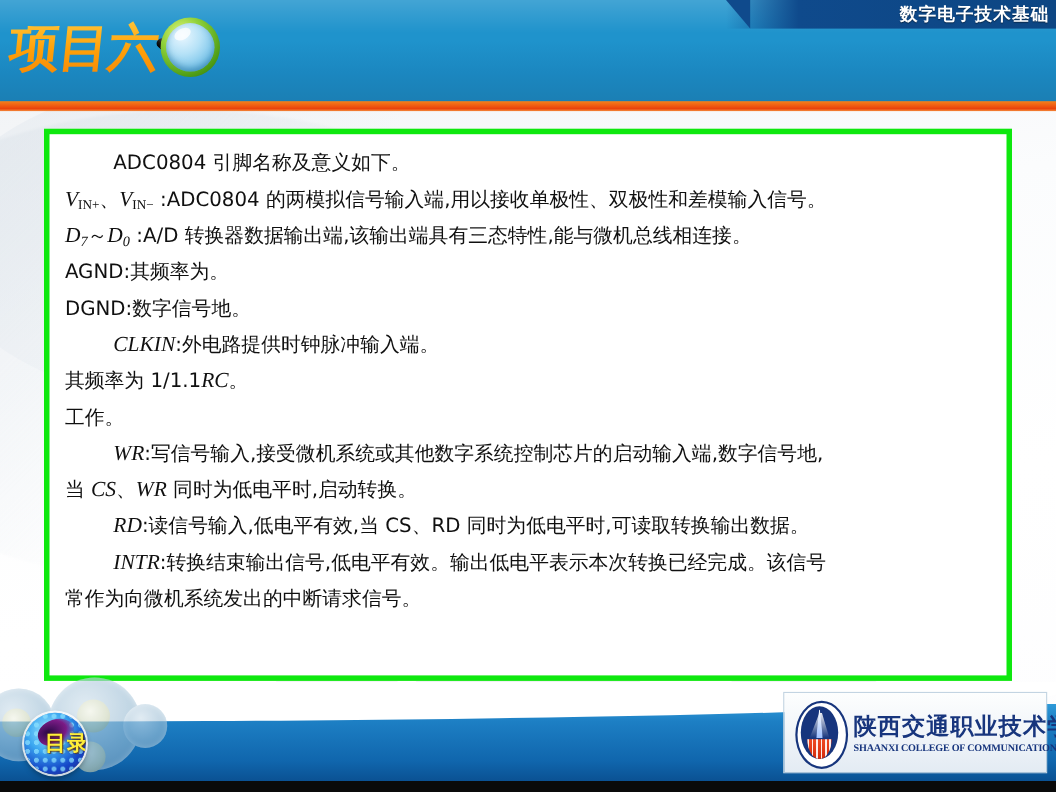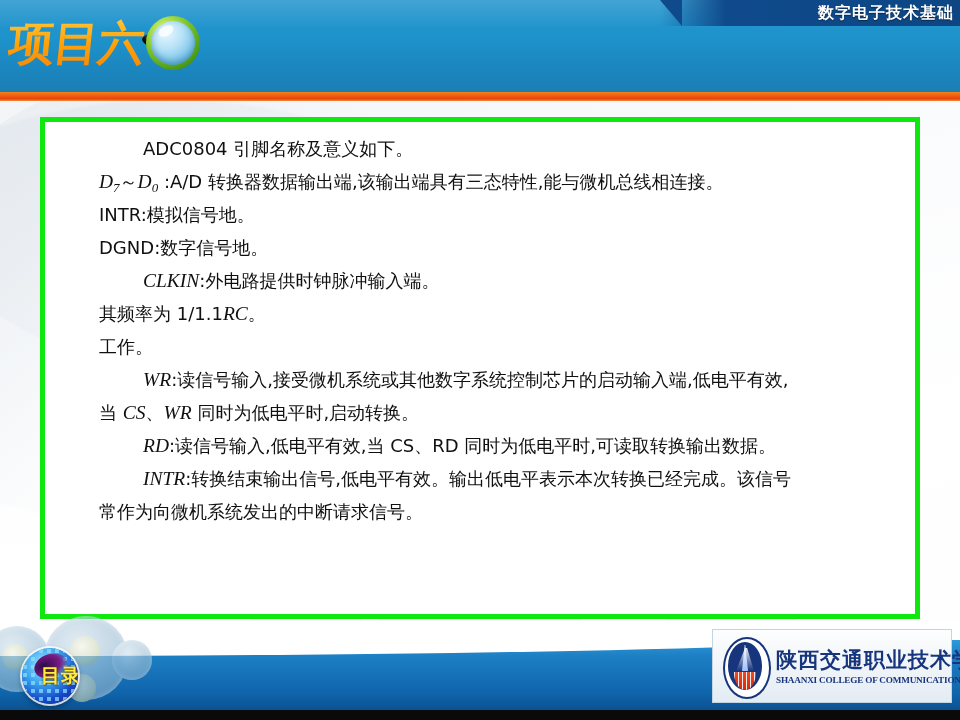--- a/index.html
+++ b/index.html
@@ -83,21 +83,21 @@
   .orange-bar{position:absolute;left:0;top:92px;width:960px;height:9px;
     background:linear-gradient(180deg,#f2811c 0%,#ef5b12 45%,#e8430b 75%,#f58a3a 100%);}
   .orange-bar-top{position:absolute;left:0;top:91px;width:960px;height:2px;background:#1b7fb4;}
 
   
   .frame{position:absolute;left:40px;top:117px;width:880px;height:502px;
     border:5px solid #0ee80e;background:#ffffff;box-sizing:border-box;}
   .body-text{position:absolute;left:14px;top:10px;width:838px;
     font-family:"Liberation Serif","DejaVu Serif",serif;
     font-size:19.5px;color:#101010;}
-  .ln{height:33px;line-height:33px;white-space:nowrap;margin-left:40px;}
+  .ln{height:33px;line-height:33px;white-space:nowrap;}
   .ind{padding-left:44px;}
   .just{display:flex;justify-content:space-between;}
   .just > span{display:inline-block;}
   .it{font-style:italic;font-family:"Liberation Serif","DejaVu Serif",serif;}
   .sub{font-size:12px;vertical-align:-3px;letter-spacing:0;}
   .subsc{font-size:13px;vertical-align:-4px;font-style:italic;}
   .cn{font-family:"DejaVu Sans","Liberation Sans",sans-serif;font-size:18px;}
 
   
   .footer-band{position:absolute;left:0;top:640px;width:960px;height:72px;
@@ -194,27 +194,30 @@
   <div class="orange-bar-top"></div>
   <div class="orange-bar"></div>
 
   <div class="frame">
     <div class="body-text">
 
       <div class="ln ind">
         <span class="cn">ADC0804 引脚名称及意义如下。</span>
       </div>
 
+      <div class="ln just">
+        <span><span class="it">V</span><span class="sub">IN+</span><span class="cn">、</span><span class="it">V</span><span class="sub">IN−</span><span class="cn"> :ADC0804 的两模拟信号输入端,用以接收单极性、双极性和差模输入信号。</span></span>
+      </div>
 
       <div class="ln just">
         <span><span class="it">D</span><span class="subsc">7</span><span class="cn">～</span><span class="it">D</span><span class="subsc">0</span><span class="cn"> :A/D 转换器数据输出端,该输出端具有三态特性,能与微机总线相连接。</span></span>
       </div>
 
       <div class="ln">
-        <span class="cn">INTR:模拟信号地。</span>
+        <span class="cn">AGND:其频率为。</span>
       </div>
 
       <div class="ln">
         <span class="cn">DGND:数字信号地。</span>
       </div>
 
       <div class="ln ind">
         <span><span class="it">CLKIN</span><span class="cn">:外电路提供时钟脉冲输入端。</span></span>
       </div>
 
@@ -222,21 +225,21 @@
       <div class="ln">
         <span><span class="cn">其频率为 1/1.1</span><span class="it">RC</span><span class="cn">。</span></span>
       </div>
 
 
       <div class="ln">
         <span class="cn">工作。</span>
       </div>
 
       <div class="ln just ind">
-        <span><span class="it">WR</span><span class="cn">:读信号输入,接受微机系统或其他数字系统控制芯片的启动输入端,低电平有效,</span></span>
+        <span><span class="it">WR</span><span class="cn">:写信号输入,接受微机系统或其他数字系统控制芯片的启动输入端,数字信号地,</span></span>
       </div>
 
       <div class="ln">
         <span><span class="cn">当 </span><span class="it">CS</span><span class="cn">、</span><span class="it">WR</span><span class="cn"> 同时为低电平时,启动转换。</span></span>
       </div>
 
       <div class="ln just ind">
         <span><span class="it">RD</span><span class="cn">:读信号输入,低电平有效,当 CS、RD 同时为低电平时,可读取转换输出数据。</span></span>
       </div>
 

